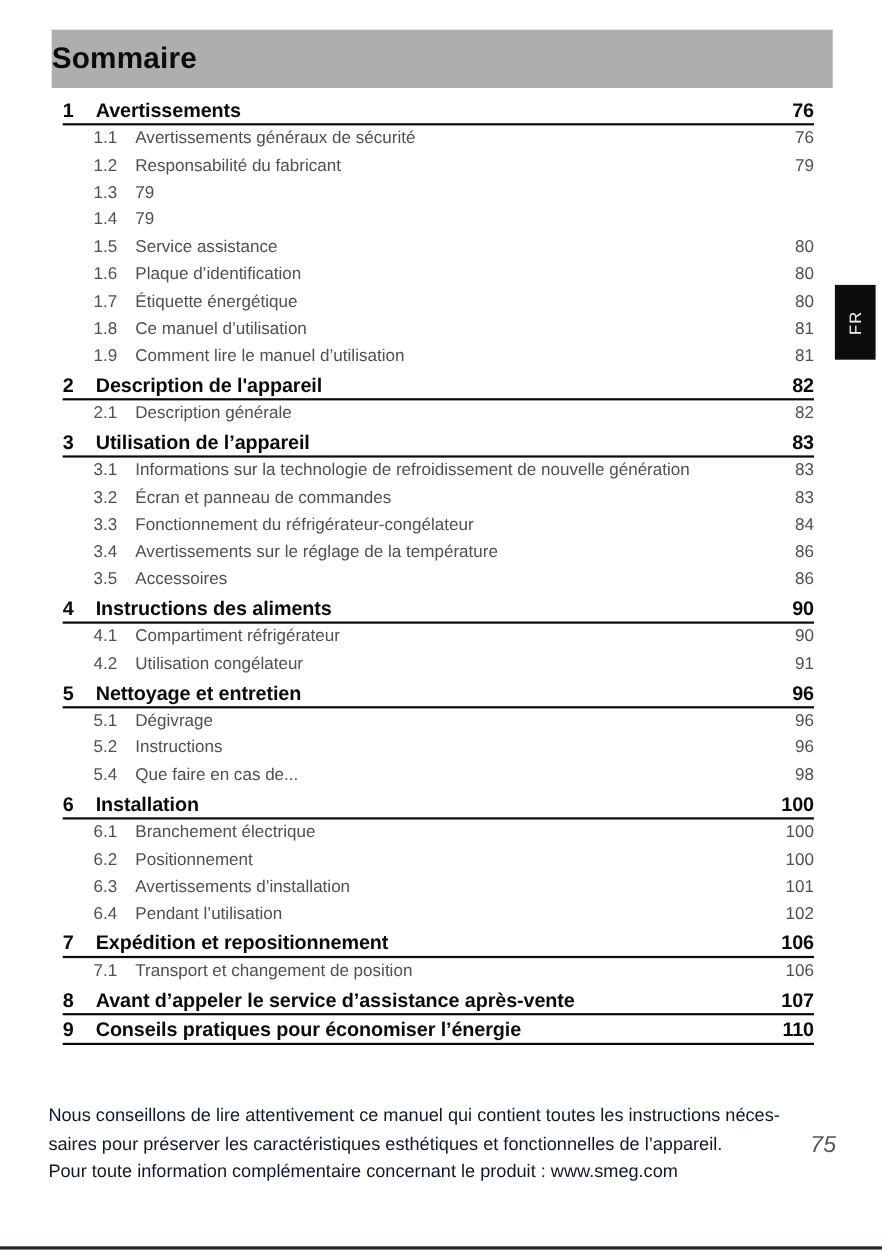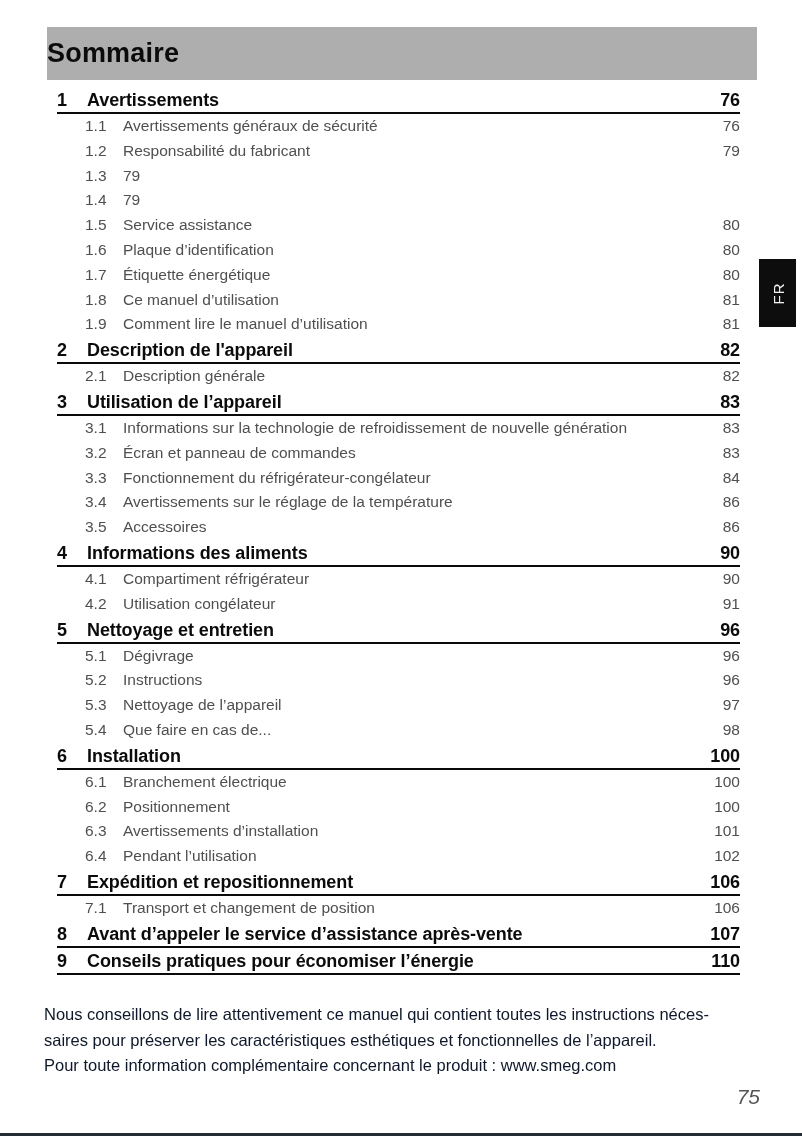--- a/index.html
+++ b/index.html
@@ -61,21 +61,21 @@
   }
 
   
   .footer-note{
     position:absolute;left:44px;top:1002px;width:716px;
     font-size:16.5px;line-height:25.5px;color:#0f172a;
   }
 
   
   .page-number{
-    position:absolute;right:42px;top:1085px;
+    position:absolute;right:42px;top:1029px;
     font-size:21px;font-style:italic;color:#555555;
   }
 
   
   .bottom-rule{
     position:absolute;left:0;right:0;bottom:0;height:3px;
     background:#232b33;
   }
 </style>
 </head>
@@ -171,21 +171,21 @@
         <span class="sub-title">Avertissements sur le réglage de la température</span>
         <span class="sub-page">86</span>
       </div>
       <div class="sub-row">
         <span class="sub-num">3.5</span>
         <span class="sub-title">Accessoires</span>
         <span class="sub-page">86</span>
       </div>
       <div class="sec-row">
         <span class="sec-num">4</span>
-        <span class="sec-title">Informations des aliments</span>
+        <span class="sec-title">Instructions des aliments</span>
         <span class="sec-page">90</span>
       </div>
       <div class="sub-row">
         <span class="sub-num">4.1</span>
         <span class="sub-title">Compartiment réfrigérateur</span>
         <span class="sub-page">90</span>
       </div>
       <div class="sub-row">
         <span class="sub-num">4.2</span>
         <span class="sub-title">Utilisation congélateur</span>
@@ -198,25 +198,20 @@
       </div>
       <div class="sub-row">
         <span class="sub-num">5.1</span>
         <span class="sub-title">Dégivrage</span>
         <span class="sub-page">96</span>
       </div>
       <div class="sub-row">
         <span class="sub-num">5.2</span>
         <span class="sub-title">Instructions</span>
         <span class="sub-page">96</span>
-      </div>
-      <div class="sub-row">
-        <span class="sub-num">5.3</span>
-        <span class="sub-title">Nettoyage de l’appareil</span>
-        <span class="sub-page">97</span>
       </div>
       <div class="sub-row">
         <span class="sub-num">5.4</span>
         <span class="sub-title">Que faire en cas de...</span>
         <span class="sub-page">98</span>
       </div>
       <div class="sec-row">
         <span class="sec-num">6</span>
         <span class="sec-title">Installation</span>
         <span class="sec-page">100</span>

